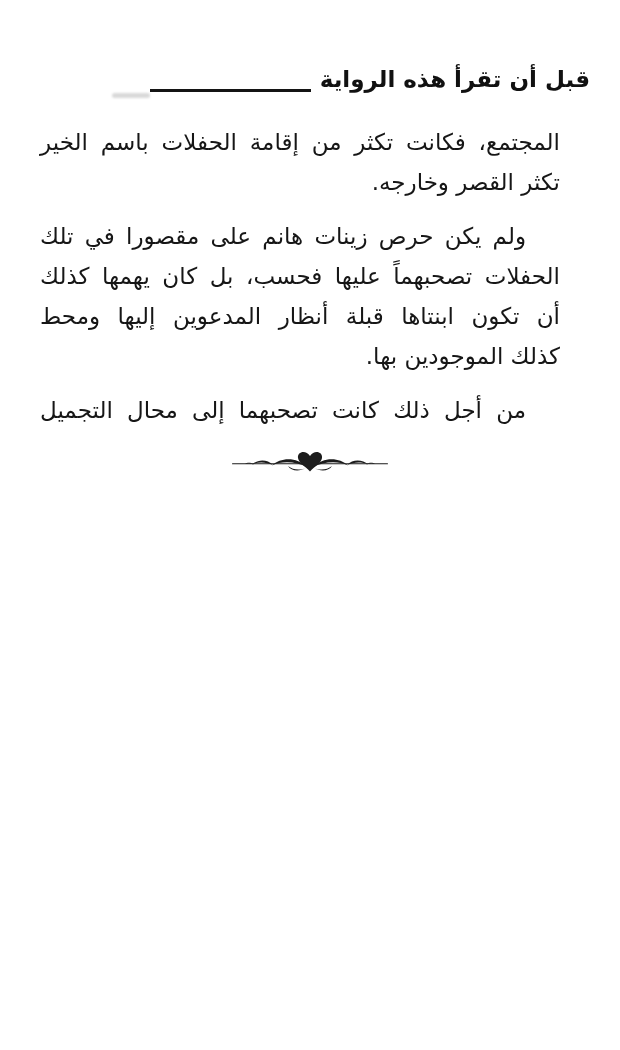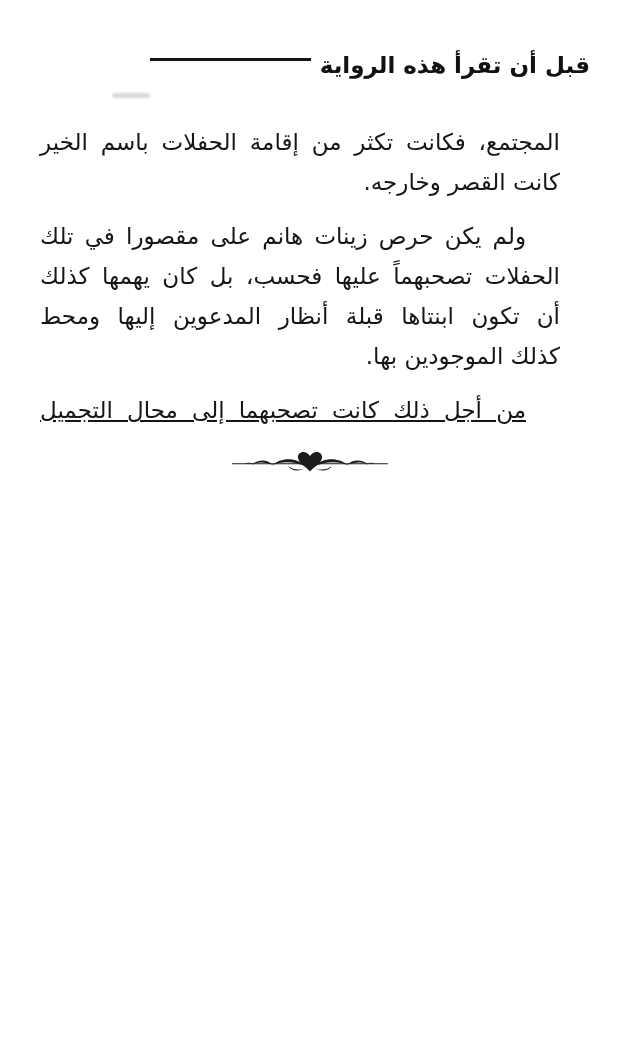--- a/index.html
+++ b/index.html
@@ -11,21 +11,21 @@
     background: #ffffff;
     overflow: hidden;
     font-family: "DejaVu Sans", sans-serif;
     color: #1b1b1b;
   }
 
   
   .running-header {
     direction: rtl;
     display: flex;
-    align-items: flex-start;
+    align-items: flex-end;
     margin: 52px 30px 0 150px;
     height: 40px;
     gap: 9px;
   }
   .header-title {
     font-size: 23px;
     font-weight: bold;
     white-space: nowrap;
     letter-spacing: 0px;
     color: #111111;
@@ -49,21 +49,21 @@
 
   
   .body-text {
     direction: rtl;
     margin: 30px 60px 0 40px;
     font-size: 23px;
     line-height: 40px;
     color: #161616;
   }
   .paragraph { margin: 0 0 14px 0; }
-  .paragraph:last-child { margin-bottom: 8px; text-decoration: underline; }
+  .paragraph:last-child { margin-bottom: 8px; }
   .ln { height: 40px; overflow: visible; }
   .ln-justify { text-align: justify; text-align-last: justify; }
   .ln-start   { text-align: right; }
   .ln-indent  { padding-right: 34px; }
 
   
   .end-ornament {
     margin-top: 16px;
     text-align: center;
   }
@@ -77,21 +77,21 @@
   <div class="running-header">
     <span class="header-title">قبل أن تقرأ هذه الرواية</span>
     <div class="header-rule"></div>
   </div>
   <div class="scan-smudge"></div>
 
   <div class="body-text">
 
     <div class="paragraph">
       <div class="ln ln-justify">المجتمع، فكانت تكثر من إقامة الحفلات باسم الخير</div>
-      <div class="ln ln-start">كانت القصر وخارجه.</div>
+      <div class="ln ln-start">تكثر القصر وخارجه.</div>
     </div>
 
     <div class="paragraph">
       <div class="ln ln-justify ln-indent">ولم يكن حرص زينات هانم على مقصورا في تلك</div>
       <div class="ln ln-justify">الحفلات تصحبهماً عليها فحسب، بل كان يهمها كذلك</div>
       <div class="ln ln-justify">أن تكون ابنتاها قبلة أنظار المدعوين إليها ومحط</div>
       <div class="ln ln-start">كذلك الموجودين بها.</div>
     </div>
 
     <div class="paragraph">

